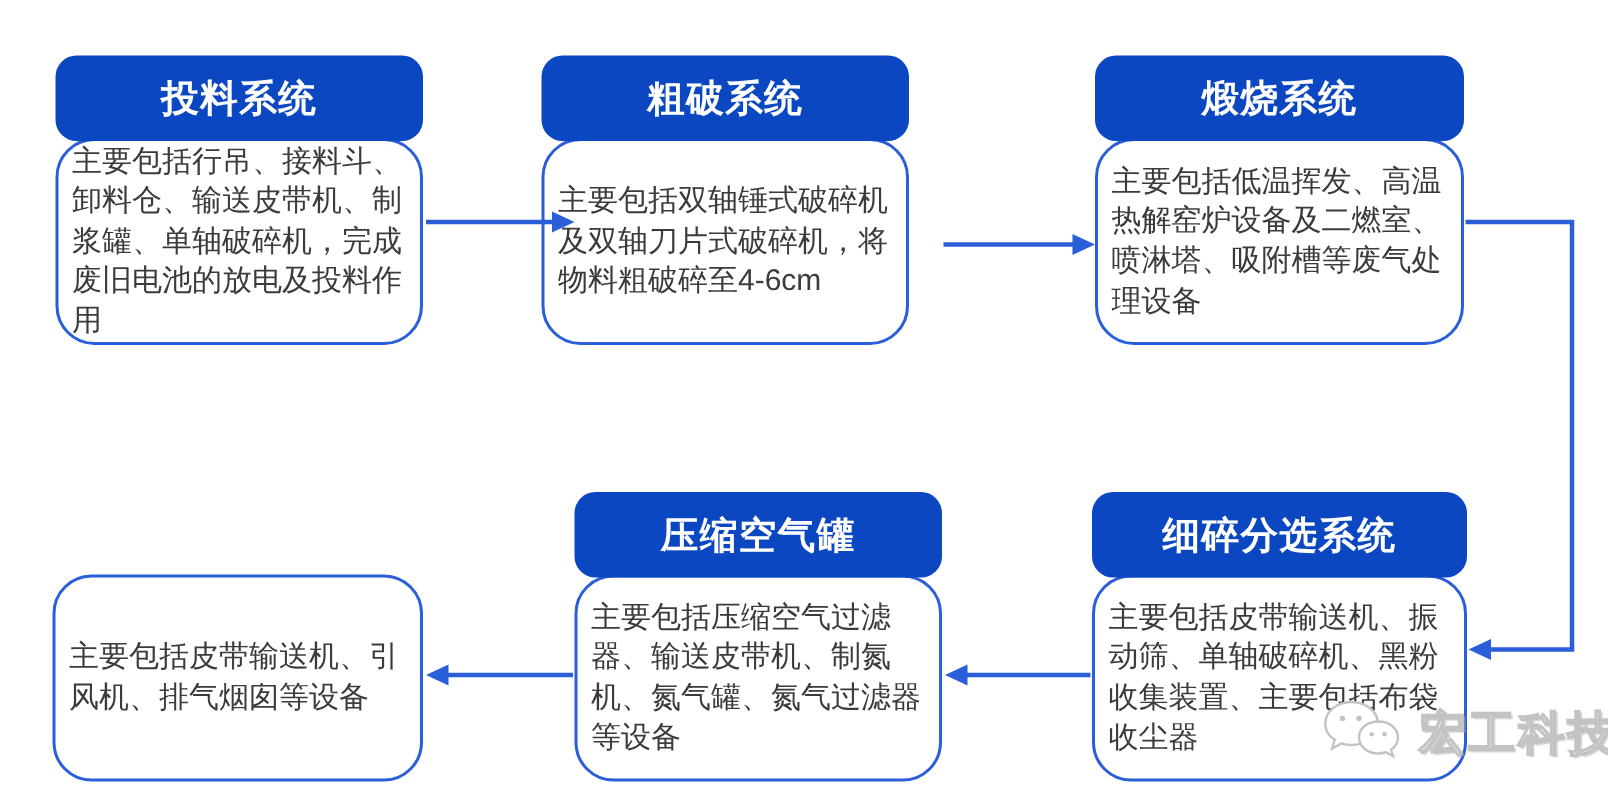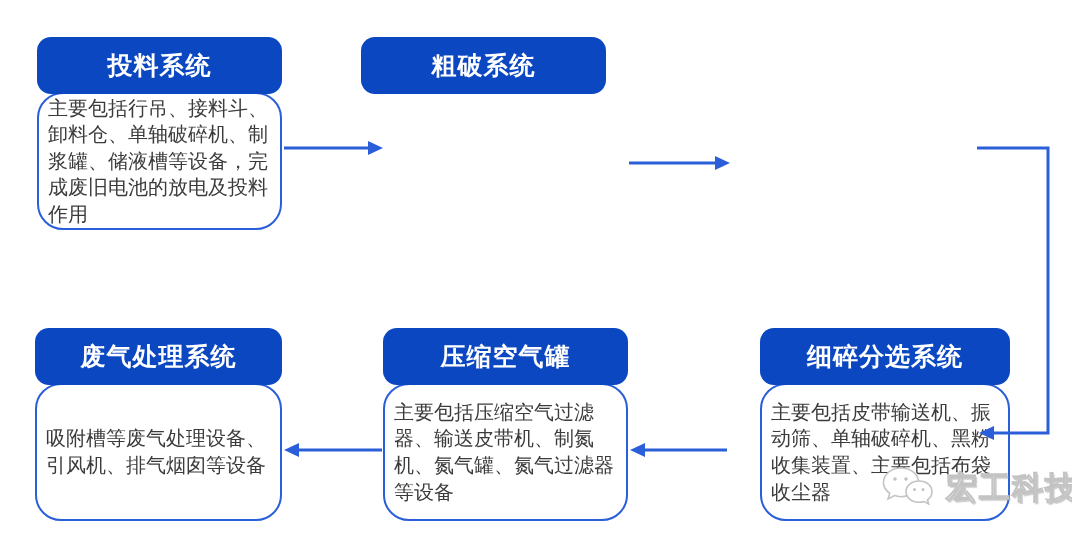--- a/index.html
+++ b/index.html
@@ -49,21 +49,21 @@
     line-height: 1.33;
     color: var(--body-text, #3b3b3b);
     text-align: left;
   }
   
   #node-feeding      { left: 37px;  top: 37px;  width: 245px; height: 195px; }
   #node-coarse       { left: 361px; top: 37px;  width: 245px; height: 195px; }
   #node-calcination  { left: 730px; top: 37px;  width: 246px; height: 195px; }
   #node-wastegas     { left: 35px;  top: 328px; width: 247px; height: 195px; }
   #node-nitrogen     { left: 383px; top: 328px; width: 245px; height: 195px; }
-  #node-finesorting  { left: 760px; top: 328px; width: 250px; height: 195px; }
+  #node-finesorting  { left: 728px; top: 328px; width: 250px; height: 195px; }
 
   #arrow-layer {
     position: absolute;
     left: 0; top: 0;
     width: 1080px; height: 540px;
     pointer-events: none;
     z-index: 3;
   }
   #arrow-layer path, #arrow-layer line, #arrow-layer polyline {
     stroke: var(--line, #2b5fd9);
@@ -94,37 +94,45 @@
 </head>
 <body>
 
 <div id="stage">
 
   <div class="node" id="node-feeding">
     <div class="title-bar">
       <span>投料系统</span>
     </div>
     <div class="body-box">
-      <div class="body-text">主要包括行吊、接料斗、卸料仓、单轴破碎机、制浆罐、储液槽等设备，完成废旧电池的放电及投料作用</div>
+      <div class="body-text">主要包括行吊、接料斗、卸料仓、输送皮带机、制浆罐、单轴破碎机，完成废旧电池的放电及投料作用</div>
     </div>
   </div>
 
   <div class="node" id="node-coarse">
     <div class="title-bar">
       <span>粗破系统</span>
     </div>
+    <div class="body-box">
+      <div class="body-text">主要包括双轴锤式破碎机及双轴刀片式破碎机，将物料粗破碎至4-6cm</div>
+    </div>
   </div>
 
+  <div class="node" id="node-calcination">
+    <div class="title-bar">
+      <span>煅烧系统</span>
+    </div>
+    <div class="body-box">
+      <div class="body-text">主要包括低温挥发、高温热解窑炉设备及二燃室、喷淋塔、吸附槽等废气处理设备</div>
+    </div>
+  </div>
 
   <div class="node" id="node-wastegas">
-    <div class="title-bar">
-      <span>废气处理系统</span>
-    </div>
     <div class="body-box">
-      <div class="body-text">吸附槽等废气处理设备、引风机、排气烟囱等设备</div>
+      <div class="body-text">主要包括皮带输送机、引风机、排气烟囱等设备</div>
     </div>
   </div>
 
   <div class="node" id="node-nitrogen">
     <div class="title-bar">
       <span>压缩空气罐</span>
     </div>
     <div class="body-box">
       <div class="body-text">主要包括压缩空气过滤器、输送皮带机、制氮机、氮气罐、氮气过滤器等设备</div>
     </div>

